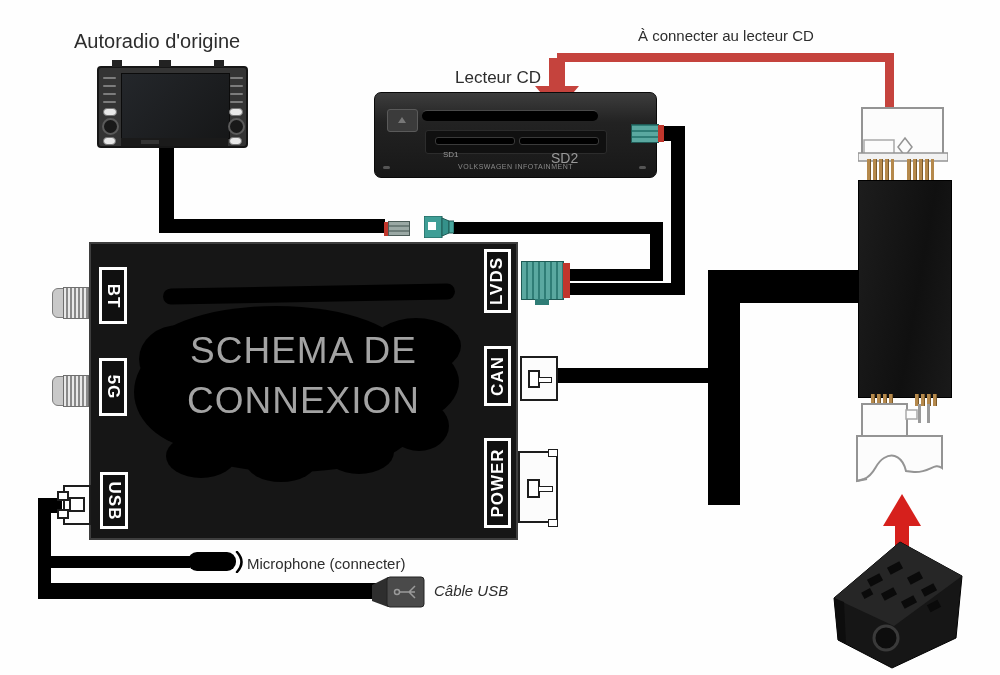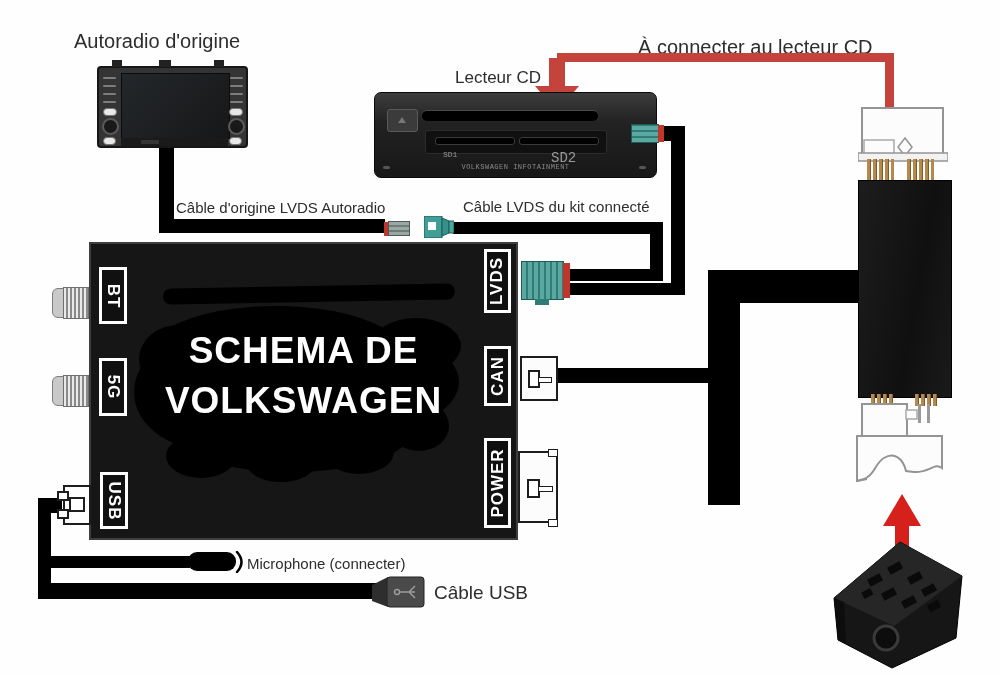--- a/index.html
+++ b/index.html
@@ -5,22 +5,22 @@
   html,body{margin:0;padding:0;background:#fff;}
   .stage{position:relative;width:1000px;height:675px;background:#fefefe;overflow:hidden;
          font-family:"Liberation Sans",sans-serif;color:#2d2d2d;}
   .abs{position:absolute;}
   .lbl{position:absolute;color:#2d2d2d;white-space:nowrap;}
   .cable{position:absolute;background:#000;}
   .red{background:#c5433d;}
   
   .mainbox{position:absolute;left:89px;top:242px;width:429px;height:298px;
            background:#161616;border:2px solid #3e3e3e;box-sizing:border-box;}
-  .boxtitle{position:absolute;left:0;right:0;top:82px;text-align:center;color:#ffffff;
-            font-size:37px;font-weight:700;line-height:50px;letter-spacing:1px;}
+  .boxtitle{position:absolute;left:0;right:0;top:82px;text-align:center;color:#a3a3a3;
+            font-size:37px;font-weight:400;line-height:50px;letter-spacing:1px;}
   .portbox{position:absolute;border:3px solid #fff;box-sizing:border-box;background:#101010;
            display:flex;align-items:center;justify-content:center;}
   .portbox span{color:#fff;font-weight:700;font-size:17px;letter-spacing:1px;white-space:nowrap;}
   .rotcw span{transform:rotate(90deg);}
   .rotccw span{transform:rotate(-90deg);}
   
   .antenna{position:absolute;width:37px;height:32px;}
   .antcap{position:absolute;left:0;top:1px;width:13px;height:30px;background:#c9c9c9;
           border:1px solid #7d7d7d;border-radius:6px 0 0 6px;box-sizing:border-box;}
   .antbody{position:absolute;left:11px;top:0;width:26px;height:32px;border:1px solid #6f6f6f;box-sizing:border-box;
@@ -28,42 +28,40 @@
   
   .teal{background:repeating-linear-gradient(90deg,#5aa8a0 0 4px,#2f7d76 4px 6px);}
   .tealh{background:repeating-linear-gradient(0deg,#5aa8a0 0 4px,#2f7d76 4px 6px);}
   .redstripe{background:#c0362c;}
   .whiteconn{background:#fcfcfc;border:2px solid #1d1d1d;box-sizing:border-box;}
   .innerconn{position:absolute;background:#fff;border:2px solid #1d1d1d;box-sizing:border-box;}
   .powertext{position:absolute;left:556px;top:472px;width:184px;height:32px;background:#000;
              color:#fff;font-size:15px;display:flex;align-items:center;padding-left:8px;box-sizing:border-box;white-space:nowrap;}
   
   .cdplayer{position:absolute;left:374px;top:92px;width:281px;height:84px;border-radius:7px;
-            background:linear-gradient(#3d3d3d,#222 35%,#181818);border:1px solid #0a0a0a;font-family:Liberation Mono, monospace;}
+            background:linear-gradient(#3d3d3d,#222 35%,#181818);border:1px solid #0a0a0a;}
   .cdtext{position:absolute;color:#999;}
   
   .radio{position:absolute;left:97px;top:66px;width:151px;height:82px;background:#343434;
          border:2px solid #161616;border-radius:4px;box-sizing:border-box;}
   .rdash{position:absolute;width:13px;height:2px;background:#7c7c7c;border-radius:1px;}
   .knob{position:absolute;width:17px;height:17px;border-radius:50%;background:#191919;border:2px solid #5a5a5a;box-sizing:border-box;}
   .woval{position:absolute;background:#e8e8e8;border-radius:4px;border:1px solid #777;box-sizing:border-box;}
   .micpill{position:absolute;left:188px;top:552px;width:48px;height:19px;background:#000;border-radius:9px;}
 </style>
 </head>
 <body>
 
 <div class="stage">
 
   <div class="lbl" style="left:74px;top:30px;font-size:20px;">Autoradio d'origine</div>
   <div class="lbl" style="left:455px;top:68px;font-size:17px;">Lecteur CD</div>
-  <div class="lbl" style="left:638px;top:36px;font-size:20px;">À connecter au lecteur CD</div>
-  <div class="lbl" style="left:176px;top:199px;font-size:15px;">Câble d'origine LVDS Autoradio</div>
-  <div class="lbl" style="left:463px;top:198px;font-size:15px;">Câble LVDS du kit connecté</div>
+  <div class="lbl" style="left:638px;top:27px;font-size:15px;">À connecter au lecteur CD</div>
   <div class="lbl" style="left:247px;top:555px;font-size:15px;">Microphone (connecter)</div>
-  <div class="lbl" style="left:434px;top:582px;font-size:19px;">Câble USB</div>
+  <div class="lbl" style="left:434px;top:582px;font-size:15px;font-style:italic;">Câble USB</div>
 
   <div class="cable" style="left:159px;top:146px;width:15px;height:78px;"></div>
   <div class="cable" style="left:159px;top:219px;width:226px;height:14px;"></div>
   <div class="cable" style="left:453px;top:222px;width:200px;height:12px;"></div>
   <div class="cable" style="left:650px;top:222px;width:13px;height:58px;"></div>
   <div class="cable" style="left:568px;top:269px;width:95px;height:12px;"></div>
   <div class="cable" style="left:661px;top:126px;width:24px;height:15px;"></div>
   <div class="cable" style="left:671px;top:126px;width:14px;height:169px;"></div>
   <div class="cable" style="left:568px;top:283px;width:117px;height:12px;"></div>
   <div class="cable" style="left:556px;top:368px;width:152px;height:15px;"></div>
@@ -143,21 +141,21 @@
         <ellipse cx="200" cy="188" rx="120" ry="40"></ellipse>
         <ellipse cx="110" cy="212" rx="35" ry="22"></ellipse>
         <ellipse cx="190" cy="218" rx="35" ry="20"></ellipse>
         <ellipse cx="268" cy="208" rx="35" ry="22"></ellipse>
         <ellipse cx="328" cy="182" rx="30" ry="25"></ellipse>
         <ellipse cx="325" cy="102" rx="45" ry="28"></ellipse>
       </g>
     </svg>
     <div class="boxtitle">
       <div>SCHEMA DE</div>
-      <div>VOLKSWAGEN</div>
+      <div>CONNEXION</div>
     </div>
   </div>
 
   <div class="portbox rotcw" style="left:99px;top:267px;width:28px;height:57px;">
       <span>BT</span>
     </div>
   <div class="portbox rotcw" style="left:99px;top:358px;width:28px;height:58px;">
       <span>5G</span>
     </div>
   <div class="portbox rotcw" style="left:100px;top:472px;width:28px;height:57px;">

